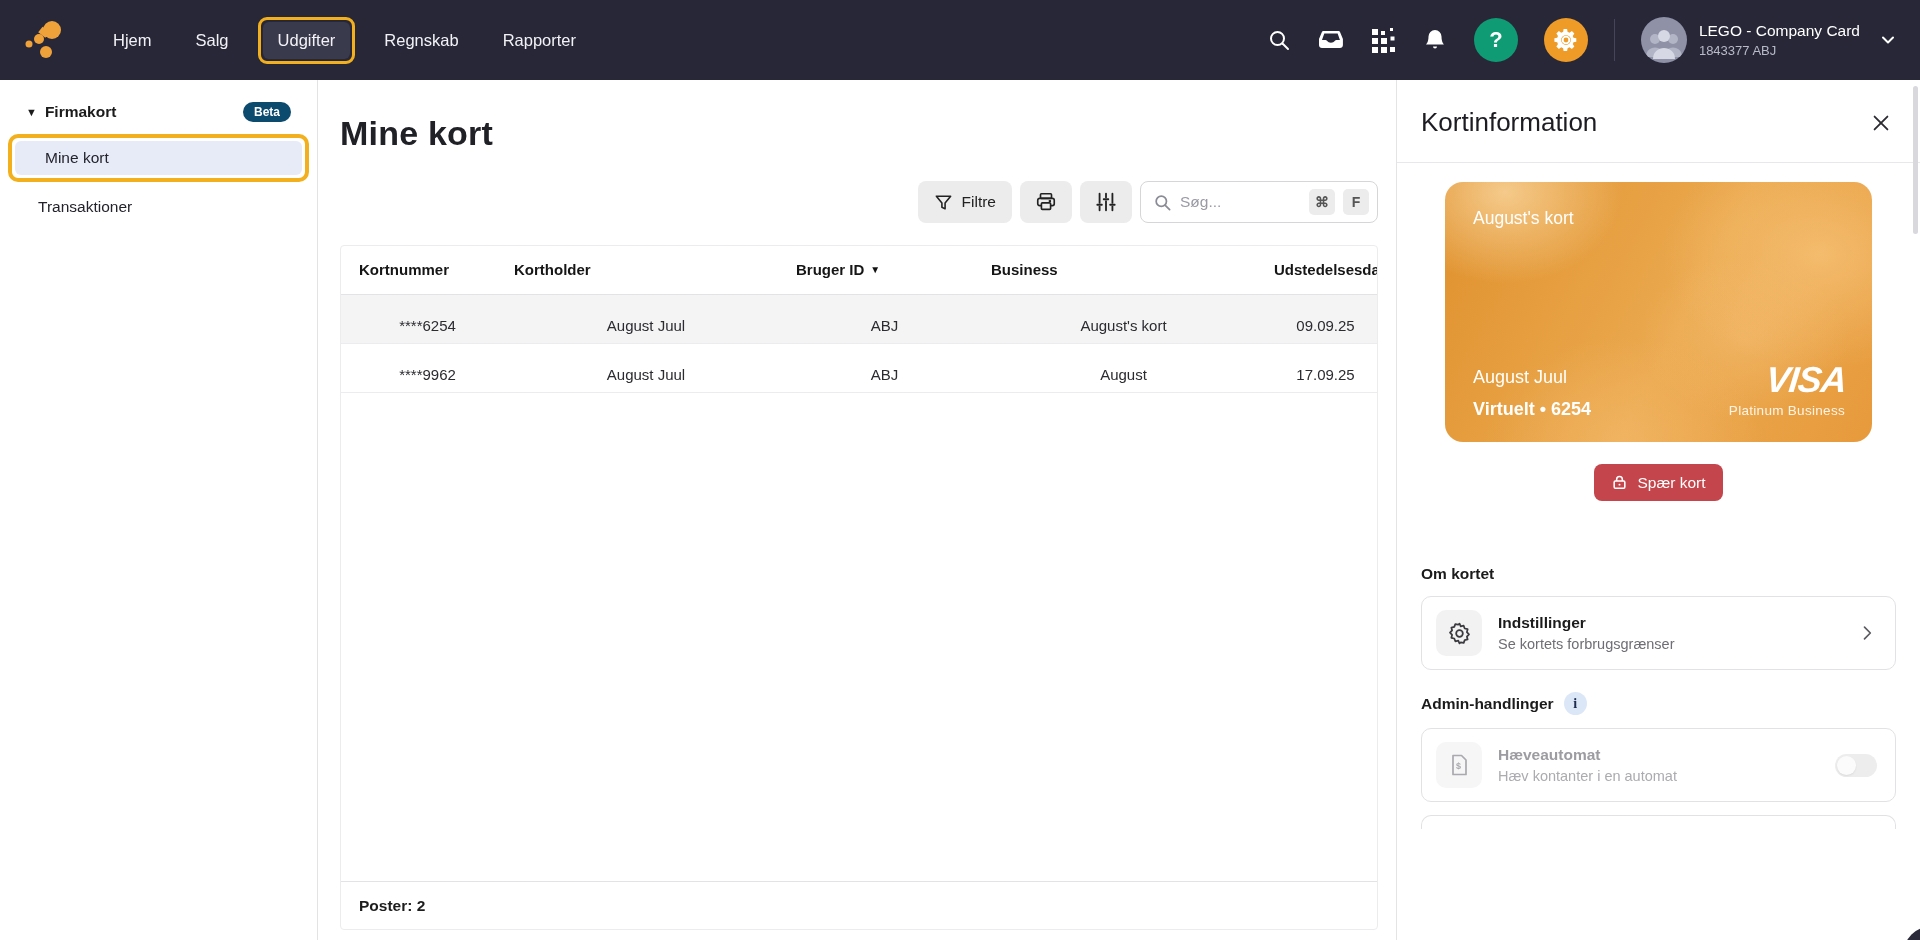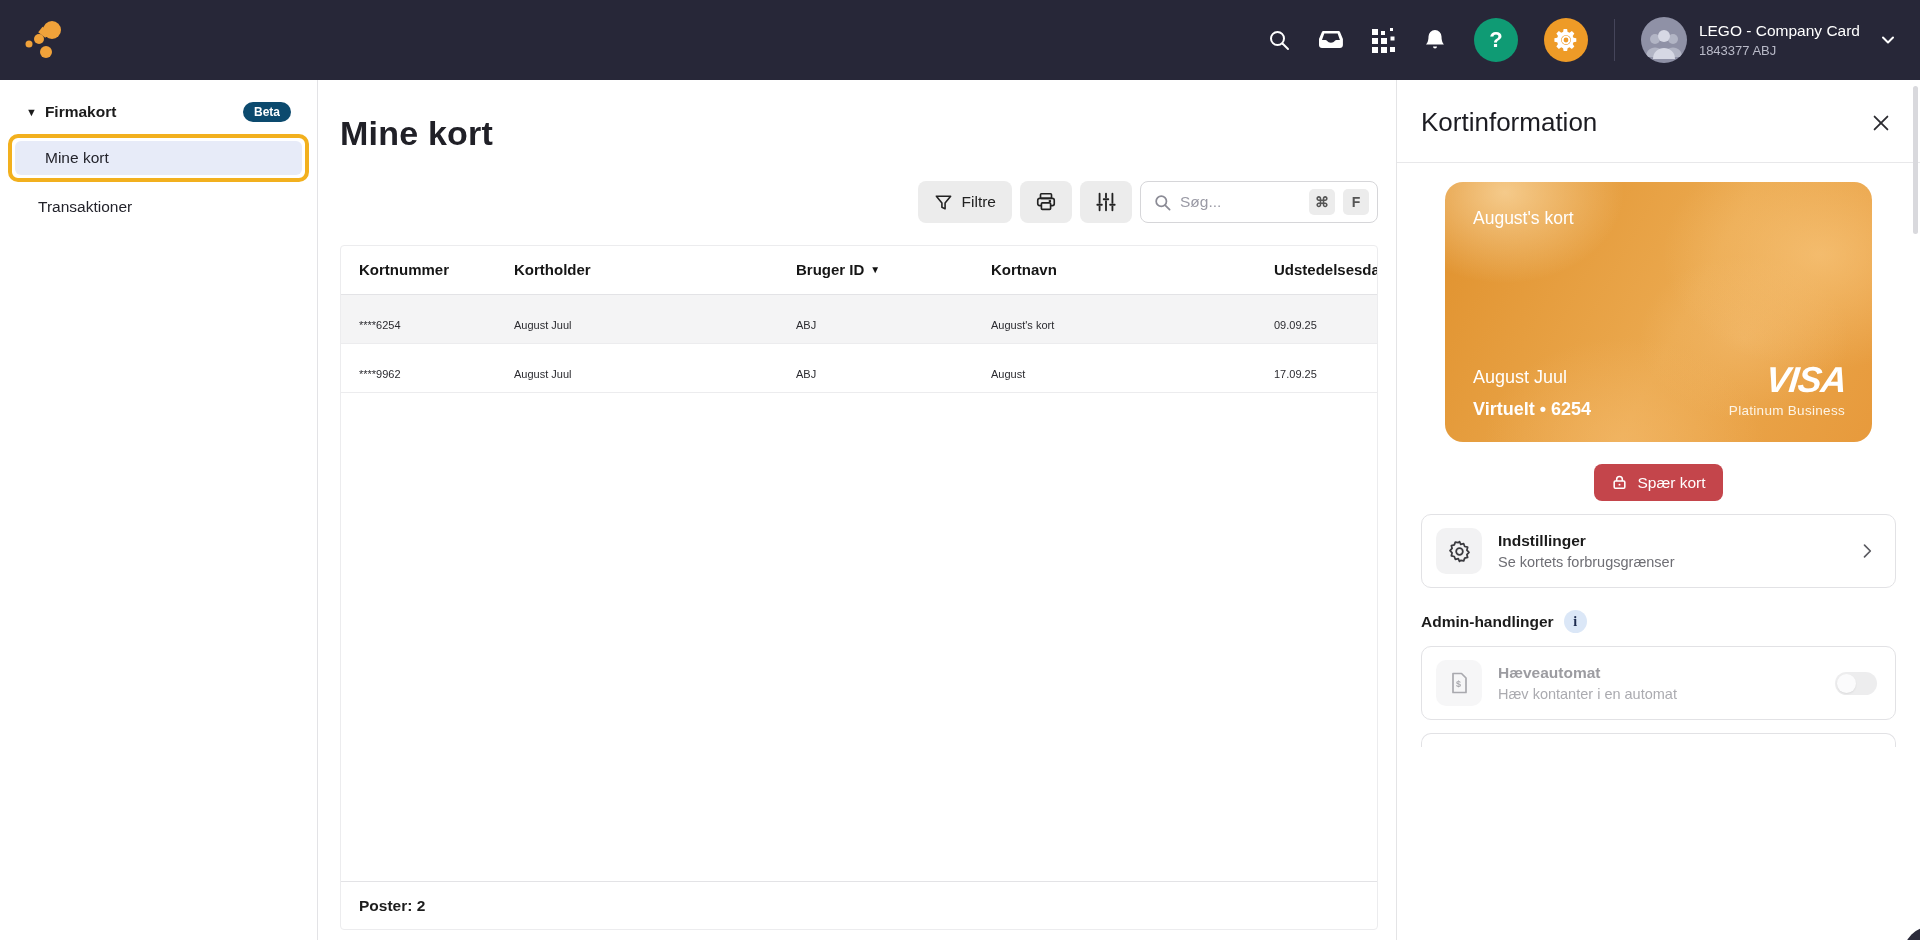--- a/index.html
+++ b/index.html
@@ -63,22 +63,22 @@
   .key-badge { background:#ececec; color:#555; border-radius:5px; min-width:26px; height:26px;
     display:flex; align-items:center; justify-content:center; font-size:14px; font-weight:bold; }
 
   .table-wrap { margin:22px 18px 0 22px; border:1px solid #ececee; border-radius:4px;
     height:685px; display:flex; flex-direction:column; overflow:hidden; }
   table.cards { border-collapse:collapse; width:100%; table-layout:fixed; }
   table.cards col.c1{width:155px} table.cards col.c2{width:282px}
   table.cards col.c3{width:195px} table.cards col.c4{width:283px}
   th { text-align:left; font-size:15px; font-weight:bold; color:#161616; height:48px;
     padding:0 0 0 18px; border-bottom:1px solid #e3e3e6; white-space:nowrap; overflow:hidden; }
-  td { font-size:11px; color:#2b2b30; height:49px; padding:13px 0 0 18px;
-    border-bottom:1px solid #ececee; white-space:nowrap; overflow:hidden; }
+  td { font-size:15px; color:#2b2b30; height:49px; padding:13px 0 0 18px;
+    border-bottom:1px solid #ececee; white-space:nowrap; overflow:hidden;text-align:center; }
   tr.selected td { background:#f4f4f5; }
   .sort-arrow { font-size:10px; vertical-align:2px; margin-left:6px; color:#111; }
   .table-spacer { flex:1; }
   .table-footer { border-top:1px solid #e3e3e6; height:48px; display:flex; align-items:center;
     padding-left:18px; font-size:15.5px; font-weight:bold; color:#1d1d1d; }
 
   
   .panel-header { display:flex; align-items:center; margin-top:27px;gap:8px; }
   .panel-title { font-size:26px; color:#1c1c22; font-weight:normal; }
   .close-x { margin-left:auto; cursor:pointer; display:flex; padding:4px; }
@@ -148,20 +148,29 @@
   <svg class="logo" viewBox="0 0 46 46">
     <g fill="#F0A23A">
       <circle cx="30" cy="13" r="9"></circle>
       <circle cx="17" cy="22" r="5"></circle>
       <rect x="17" y="12" width="9" height="7" transform="rotate(38 22 16)"></rect>
       <circle cx="7" cy="27" r="3.5"></circle>
       <circle cx="24" cy="35" r="6"></circle>
     </g>
   </svg>
 
+  <div class="nav">
+    <div class="nav-item">Hjem</div>
+    <div class="nav-item">Salg</div>
+    <div class="nav-annotation">
+      <div class="nav-item active">Udgifter</div>
+    </div>
+    <div class="nav-item">Regnskab</div>
+    <div class="nav-item">Rapporter</div>
+  </div>
 
   <div class="topbar-right">
     <div class="tb-icon">
       <svg width="24" height="24" viewBox="0 0 24 24" fill="none" stroke="#fff" stroke-width="2" stroke-linecap="round">
         <circle cx="10.5" cy="10.5" r="6.5"></circle>
           <line x1="15.5" y1="15.5" x2="21" y2="21"></line>
       </svg>
     </div>
     <div class="tb-icon">
       <svg width="26" height="26" viewBox="0 0 24 24" fill="#fff">
@@ -288,21 +297,21 @@
             <col class="c4">
             <col>
           </colgroup>
         <thead>
           <tr>
             <th>Kortnummer</th>
             <th>Kortholder</th>
             <th>
               <span>Bruger ID</span><span class="sort-arrow">▼</span>
             </th>
-            <th>Kortnavn</th>
+            <th>Business</th>
             <th>Udstedelsesdato</th>
           </tr>
         </thead>
         <tbody>
           <tr class="selected">
             <td>****6254</td>
             <td>August Juul</td>
             <td>ABJ</td>
             <td>August's kort</td>
             <td>09.09.25</td>
@@ -345,20 +354,21 @@
       <button class="btn-danger">
         <svg width="17" height="17" viewBox="0 0 24 24" fill="none" stroke="#fff" stroke-width="2.2" stroke-linejoin="round">
           <rect x="4.5" y="10" width="15" height="10" rx="1.5"></rect>
           <path d="M8 10V7.5a4 4 0 0 1 8 0V10"></path>
           <circle cx="12" cy="15" r="1.4" fill="#fff" stroke="none"></circle>
         </svg>
         <span>Spær kort</span>
       </button>
     </div>
 
+    <div class="section-heading sec-om">Om kortet</div>
 
 
     <div class="item-card mt">
       <div class="icon-tile">
         <svg width="25" height="25" viewBox="0 0 24 24" fill="none" stroke="#3a3a3f" stroke-width="1.7" stroke-linejoin="round">
           <circle cx="12" cy="12" r="3.2"></circle>
           <path d="M12 2.5l1.2 2.6 2.8-.6 1 2.7 2.8.7-.7 2.8 2 2.1-2 2.1.7 2.8-2.8.7-1 2.7-2.8-.6L12 21.5l-1.2-2.6-2.8.6-1-2.7-2.8-.7.7-2.8-2-2.1 2-2.1-.7-2.8 2.8-.7 1-2.7 2.8.6z"></path>
         </svg>
       </div>
       <div class="item-text">

